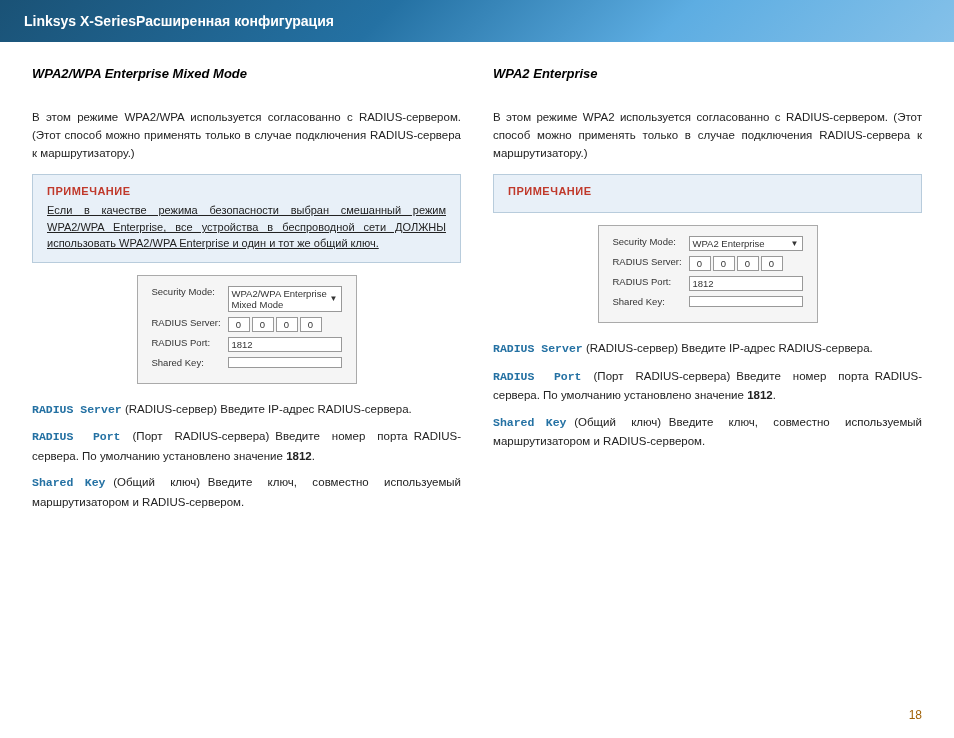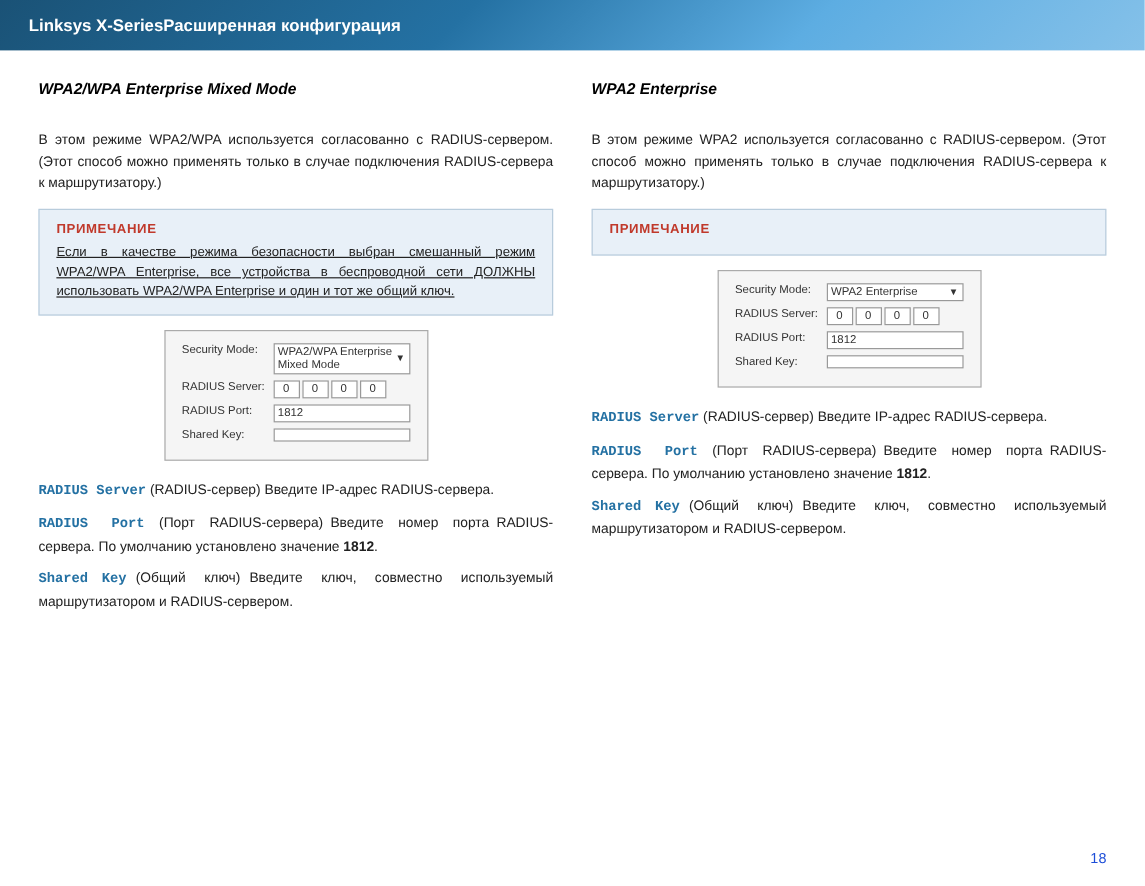--- a/index.html
+++ b/index.html
@@ -157,21 +157,21 @@
       font-weight: bold;
       font-family: Liberation Mono, monospace;
     }
 
     
     .page-number {
       position: absolute;
       bottom: 16px;
       right: 32px;
       font-size: 12px;
-      color: #1d4ed8;
+      color: #a16207;
     }
 
     .ui-box-wrapper {
       display: flex;
       justify-content: center;
     }
   </style>
 </head>
 <body>
 

